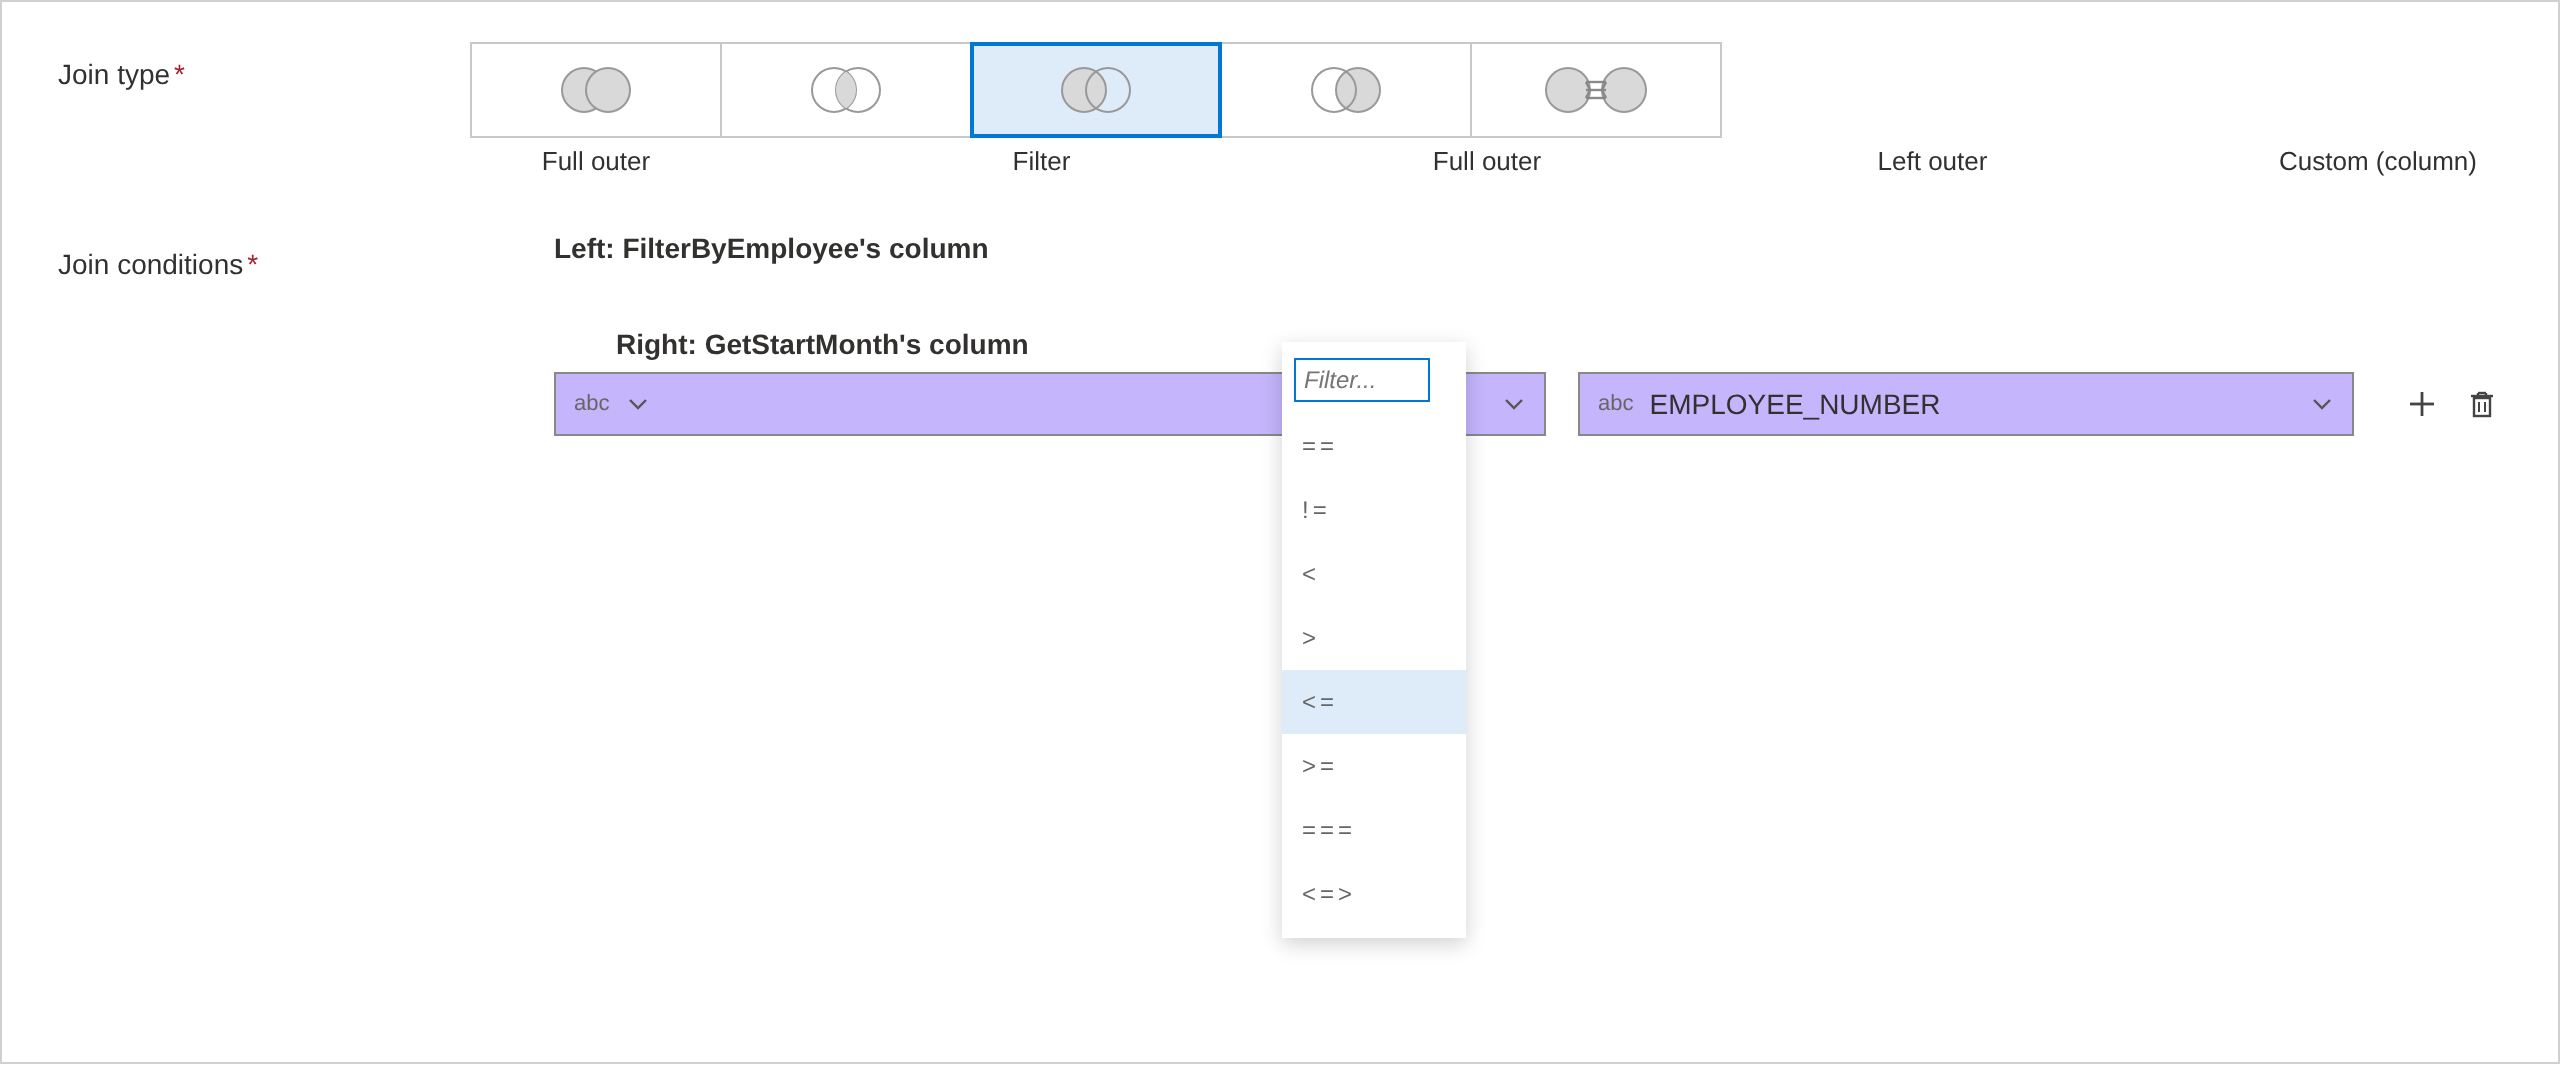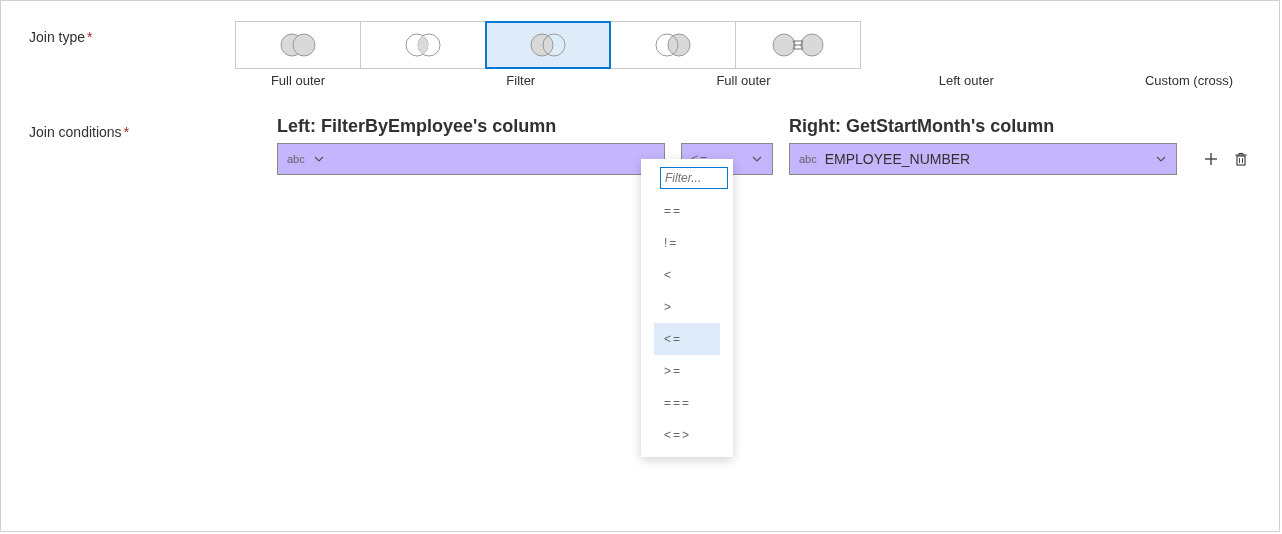--- a/index.html
+++ b/index.html
@@ -54,24 +54,24 @@
   .tile-labels { display: flex; margin-top: 4px; justify-content: space-between;}
   .tile-label {
     width: 126px;
     text-align: center;
     font-size: 13px;
     color: #323130;
     margin-right: -1px;
   }
 
   
-  .cond-headers { display: flex; gap: 16px; font-weight: 600; margin-bottom: 6px; font-size: 18px;}
+  .cond-headers { display: flex; gap: 16px; font-weight: 600; margin-bottom: 6px; font-size: 14px; flex-direction: column;}
   .cond-left-h { width: 388px; }
   .cond-mid-h { width: 92px; }
-  .cond-right-h { width: 388px; }
+  .cond-right-h { width: 388px; margin-left: 31px; }
 
   
   .cond-row { display: flex; gap: 16px; align-items: center; }
   .dd {
     height: 32px;
     border: 1px solid #8a8886;
     display: flex;
     align-items: center;
     padding: 0 9px;
     background: #c4b5fd;
@@ -85,25 +85,25 @@
   .dd-mid .dd-text { color: #666; letter-spacing: 2px; font-size:12px;}
   .chev { color: #555; }
 
   .row-actions { display:flex; gap:10px; margin-left: 8px;}
   .icon-btn { width:20px; height:20px; display:flex; align-items:center; justify-content:center; cursor:pointer; color:#444;}
 
   
   .popup {
     position: absolute;
     left: 640px;
-    top: 158px;
+    top: 170px;
     width: 92px;
     background: #fff;
     box-shadow: 0 3px 10px rgba(0,0,0,0.18);
-    padding: 6px 13px;
+    padding: 6px 0;
     z-index: 10;
   }
   .filter-wrap{ padding: 2px 6px 6px;}
   .filter-input {
     width: 68px;
     height: 22px;
     border: 1px solid #0078d4;
     padding: 0 4px;
     font-size: 12px;
     font-style: italic;
@@ -182,21 +182,21 @@
               <polyline points="32,9 30,13 32,17" fill="none" stroke="#888" stroke-width="1.2"></polyline>
             </svg>
           </span>
         </div>
       </div>
       <div class="tile-labels">
         <div class="tile-label">Full outer</div>
         <div class="tile-label">Filter</div>
         <div class="tile-label">Full outer</div>
         <div class="tile-label">Left outer</div>
-        <div class="tile-label">Custom (cross)</div>
+        <div class="tile-label">Custom (column)</div>
       </div>
     </div>
   </div>
 
   <div class="row" style="margin-bottom:0;gap:48px;">
     <div class="label-col">
       <span>Join conditions</span><span class="req">*</span>
     </div>
     <div class="content-col">
       <div class="cond-headers">

